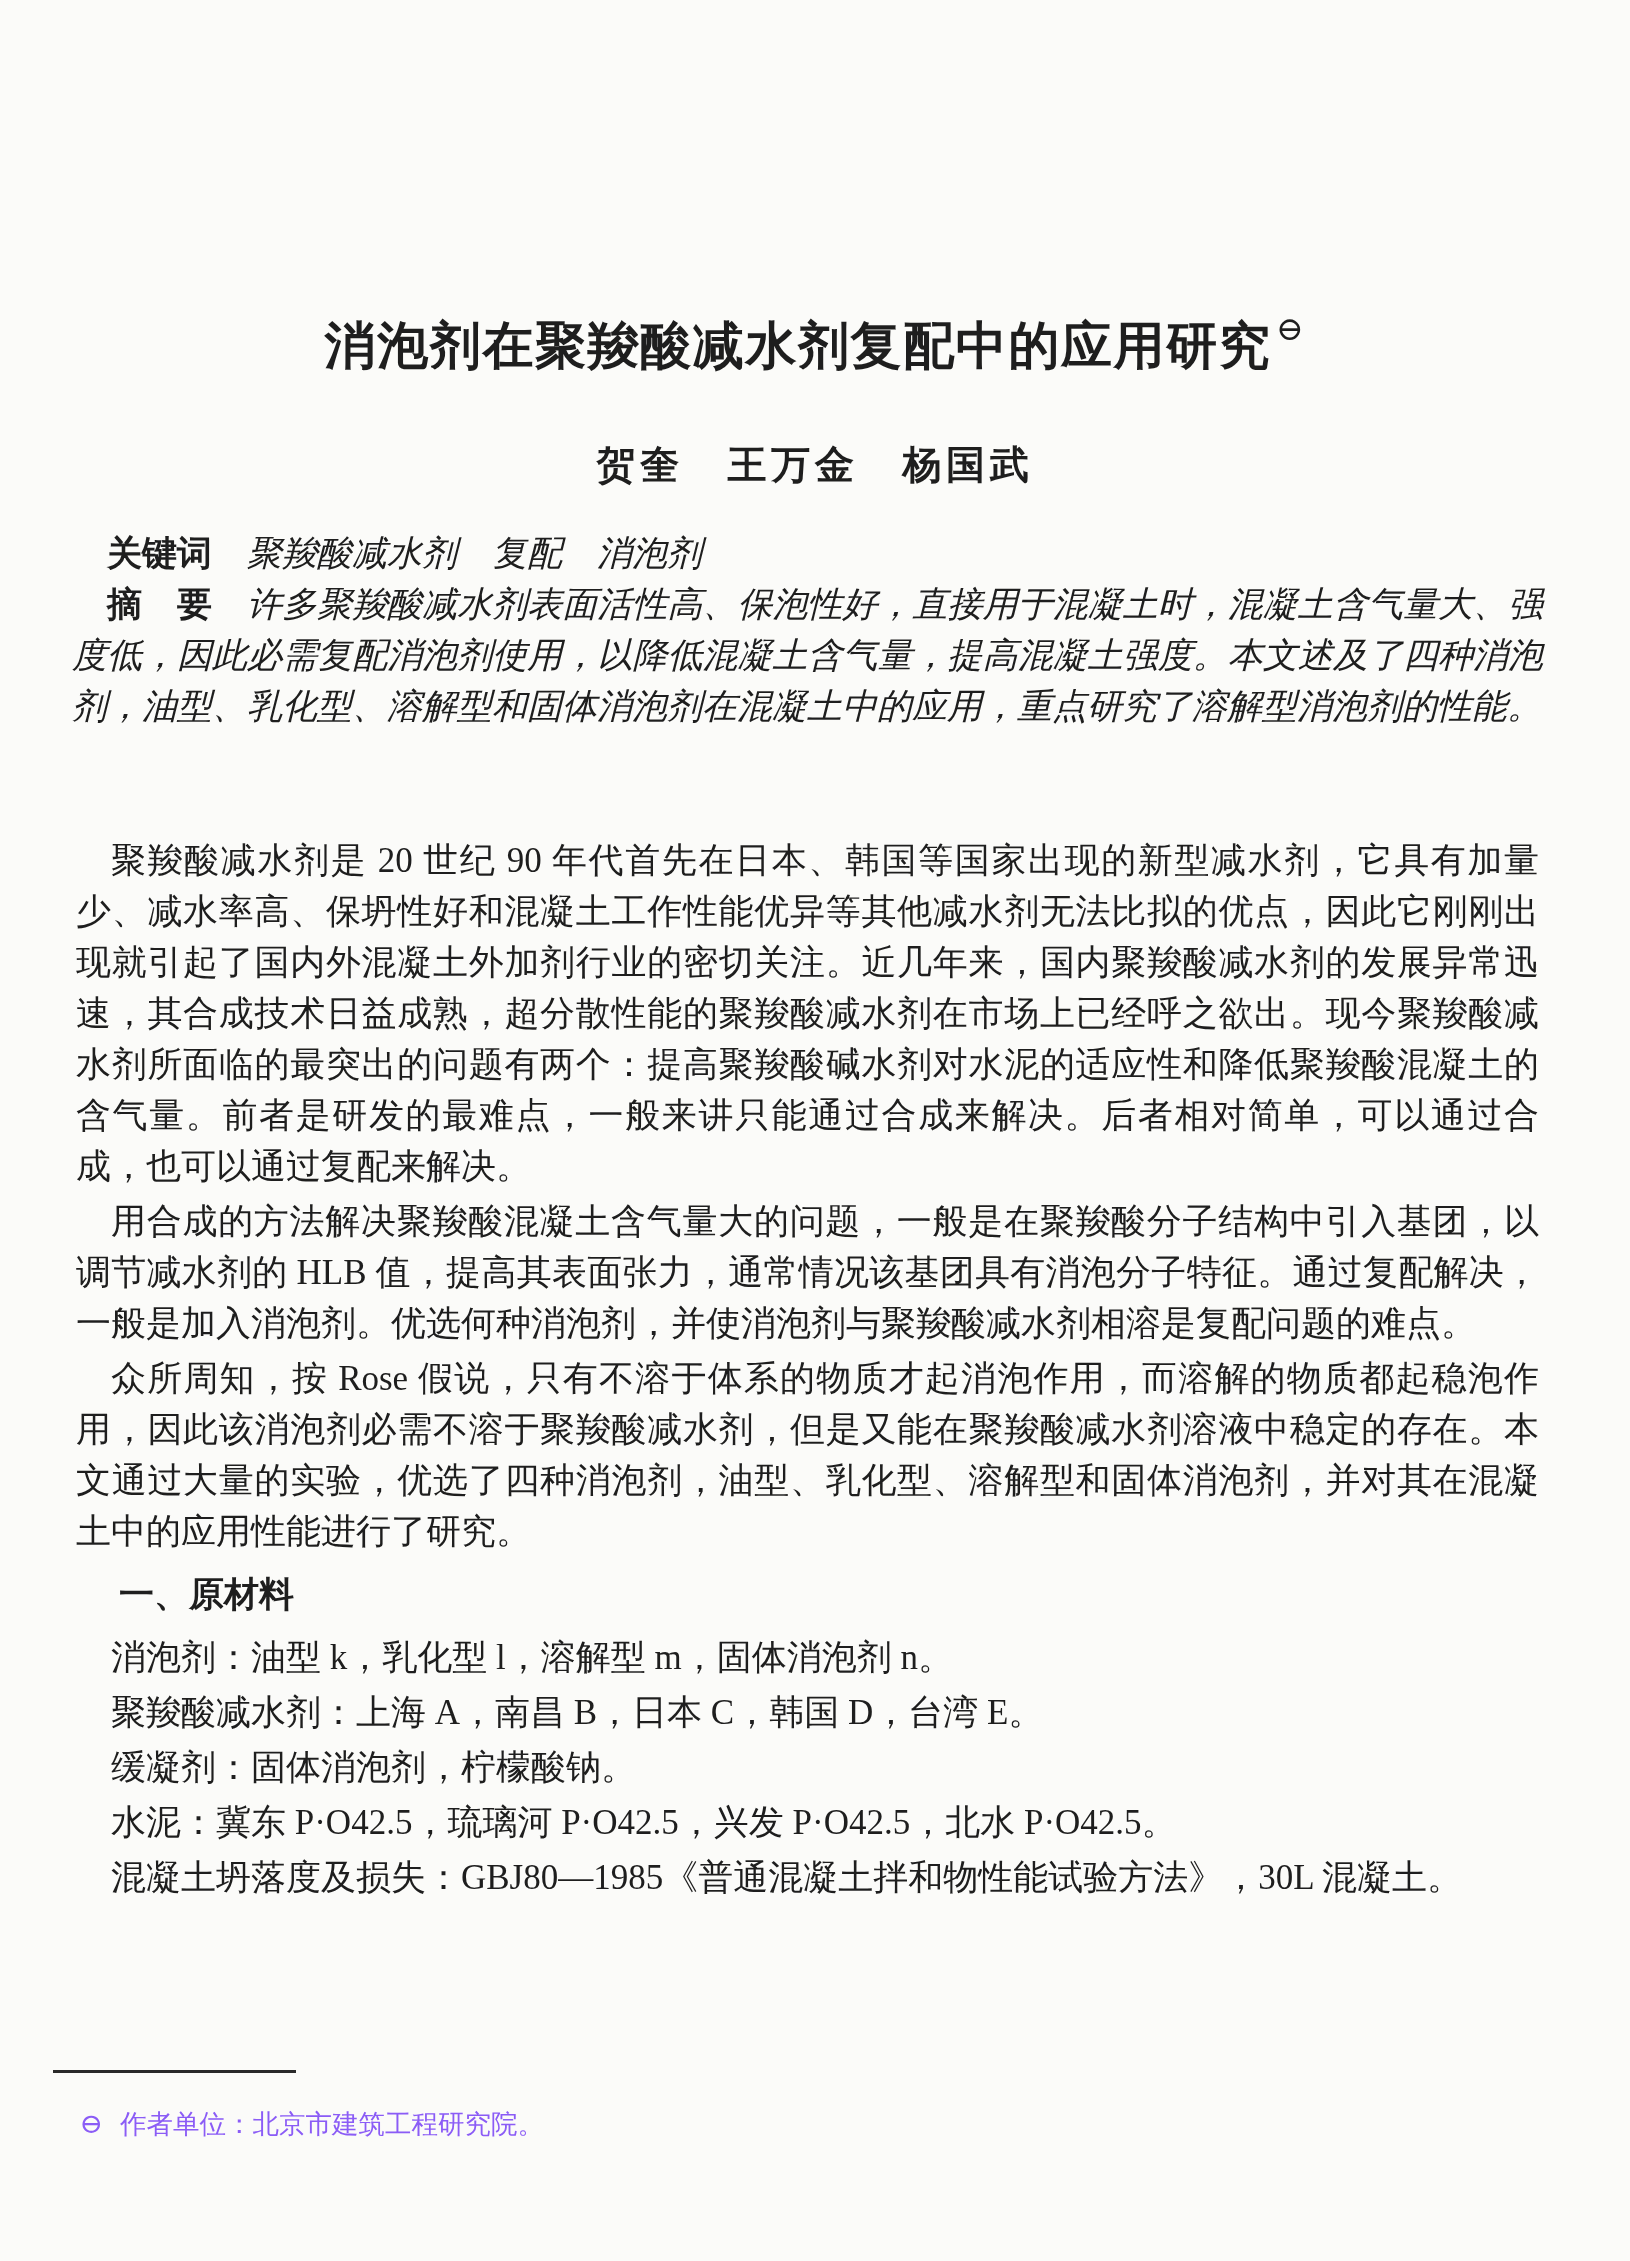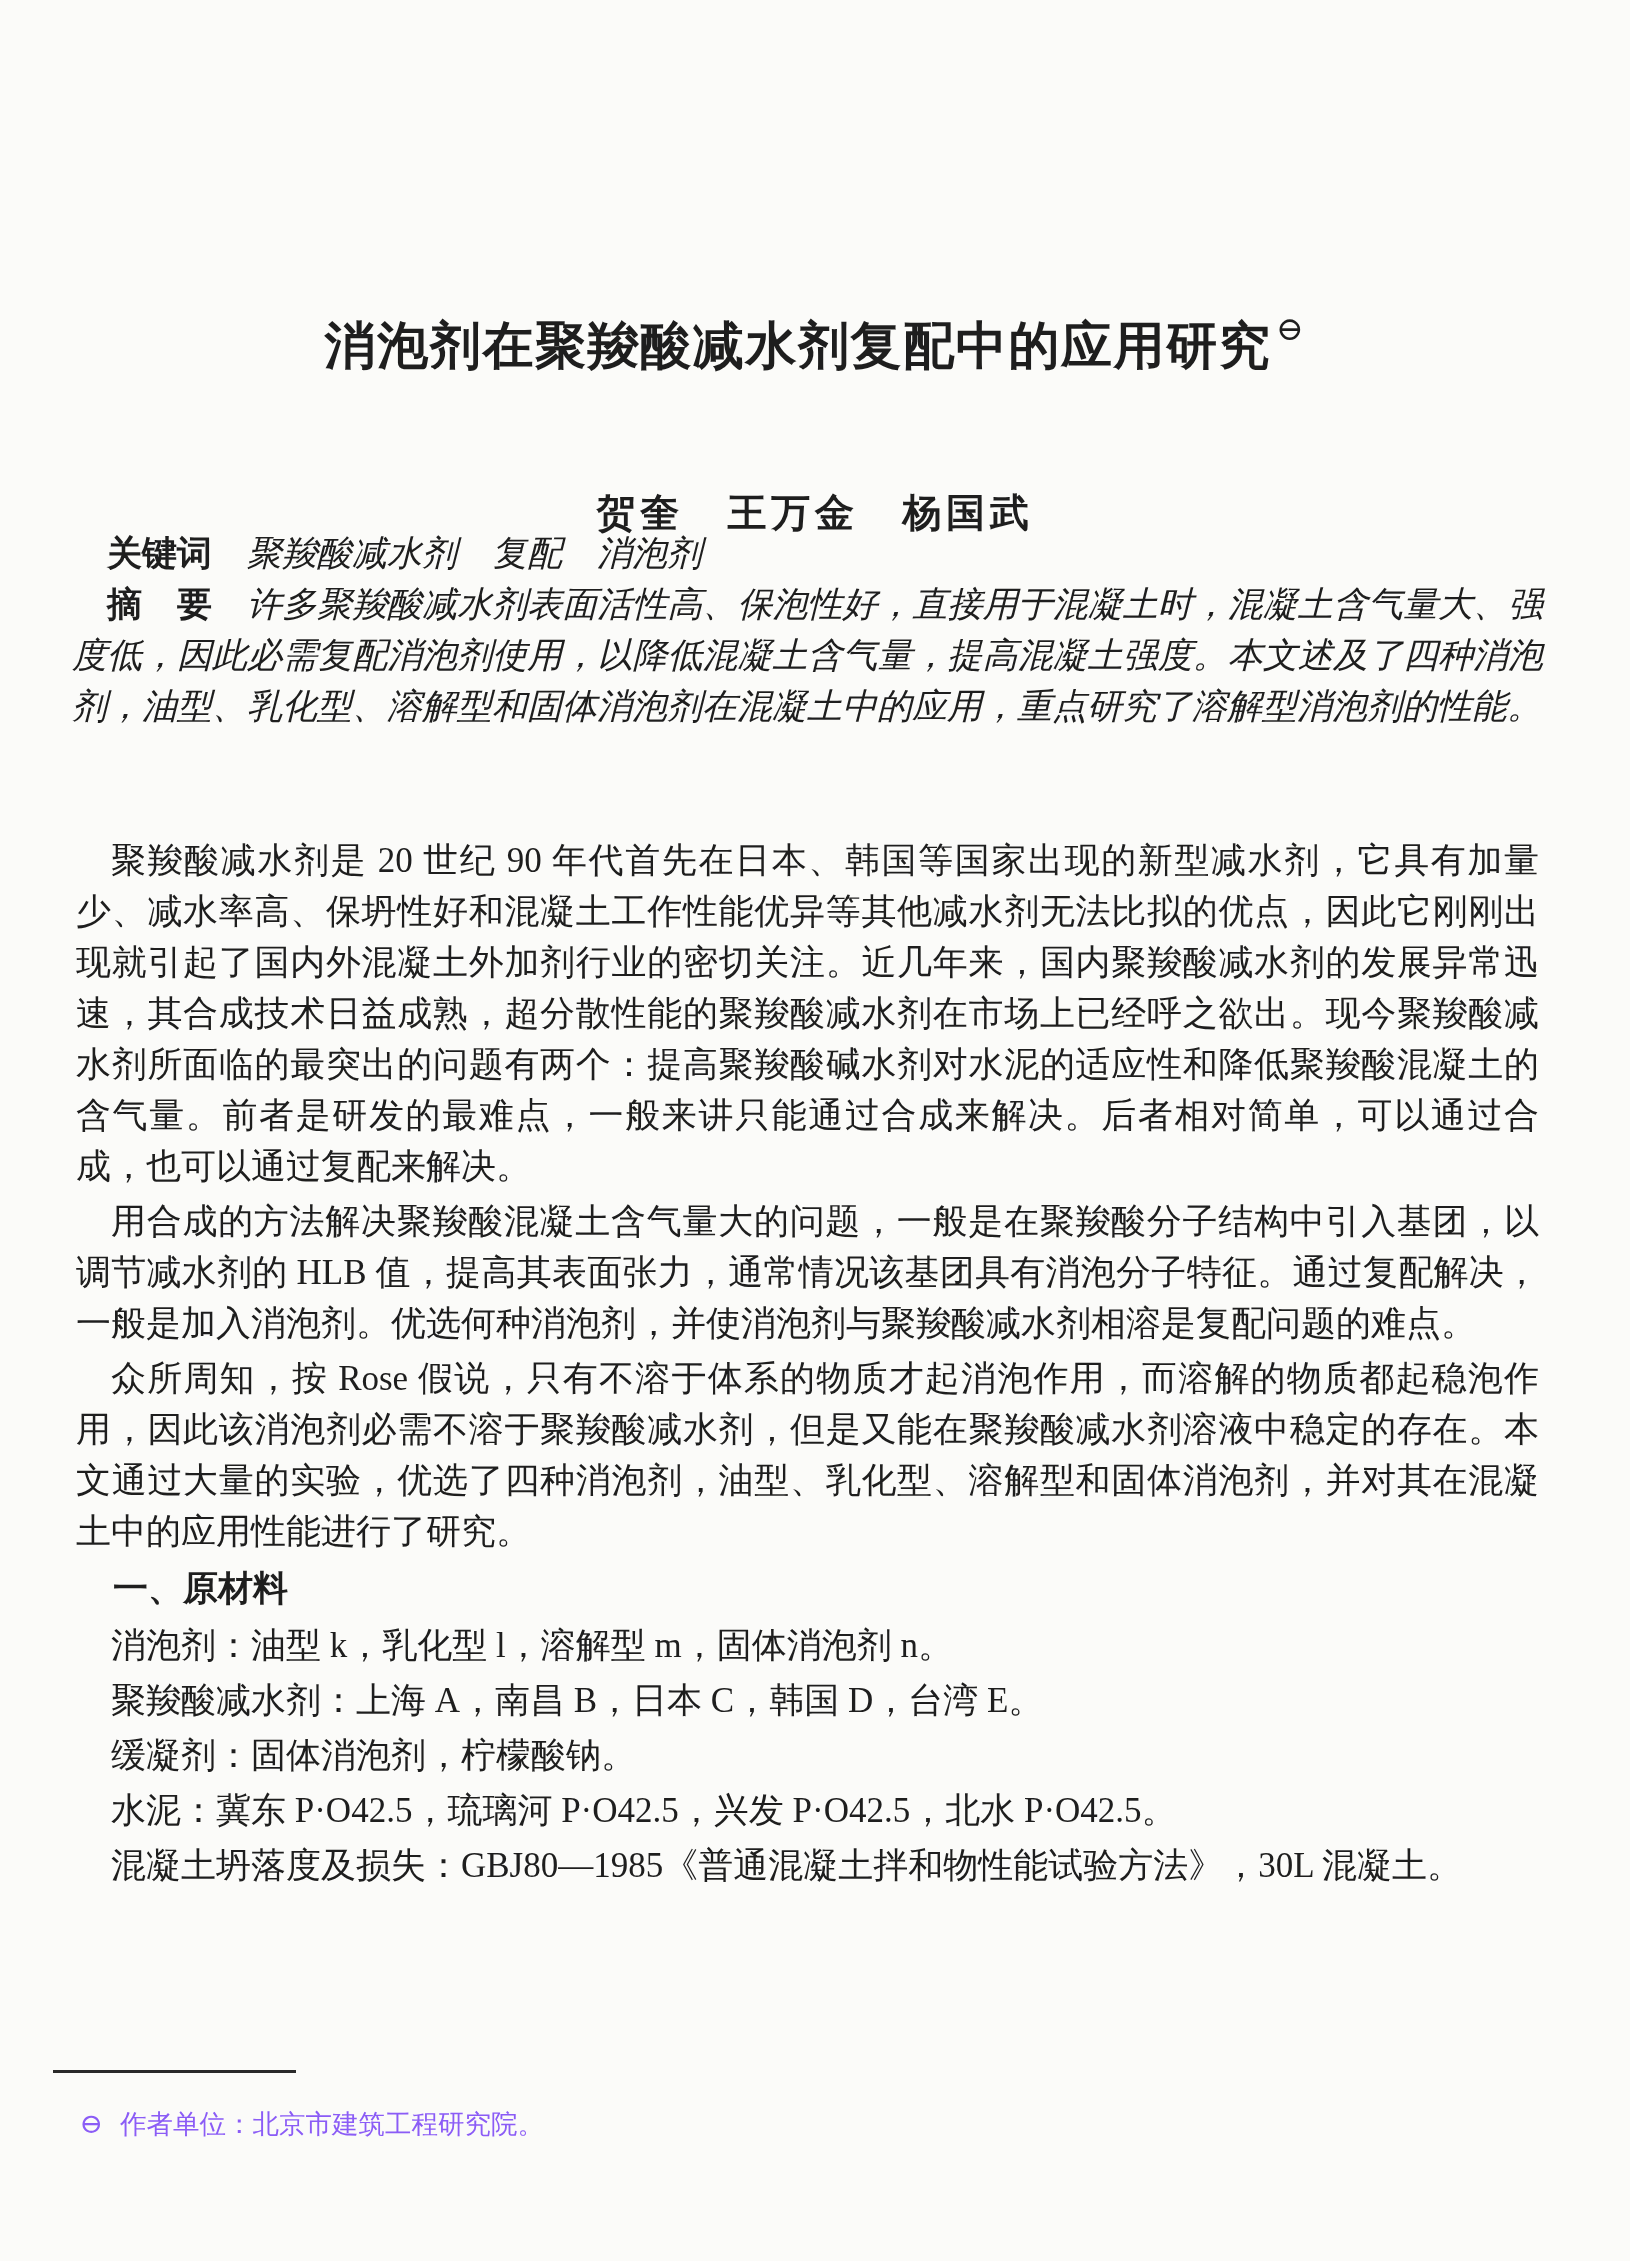--- a/index.html
+++ b/index.html
@@ -39,21 +39,20 @@
   .authors-row {
     position: absolute;
     top: 444px;
     left: 0;
     width: 100%;
     text-align: center;
     font-size: 39px;
     font-weight: 700;
     letter-spacing: 4.7px;
     line-height: 1.1;
-    margin-top: 48px;
   }
   .abstract-block {
     position: absolute;
     top: 528px;
     left: 72px;
     width: 1471px;
     font-size: 35px;
     line-height: 51px;
     text-align: justify;
     text-justify: inter-ideograph;
@@ -80,21 +79,21 @@
     font-size: 35px;
     line-height: 51px;
     text-align: justify;
     text-justify: inter-ideograph;
   }
   .body-block p {
     margin: 4px;
     text-indent: 35px;
   }
   .body-block h2 {
-    margin: 6px;
+    margin: 12px;
     font-size: 35px;
     line-height: 51px;
     font-weight: 700;
     text-indent: 35px;
   }
   .footnote-block {
     position: absolute;
     left: 53px;
     top: 2070px;
     width: 1480px;

